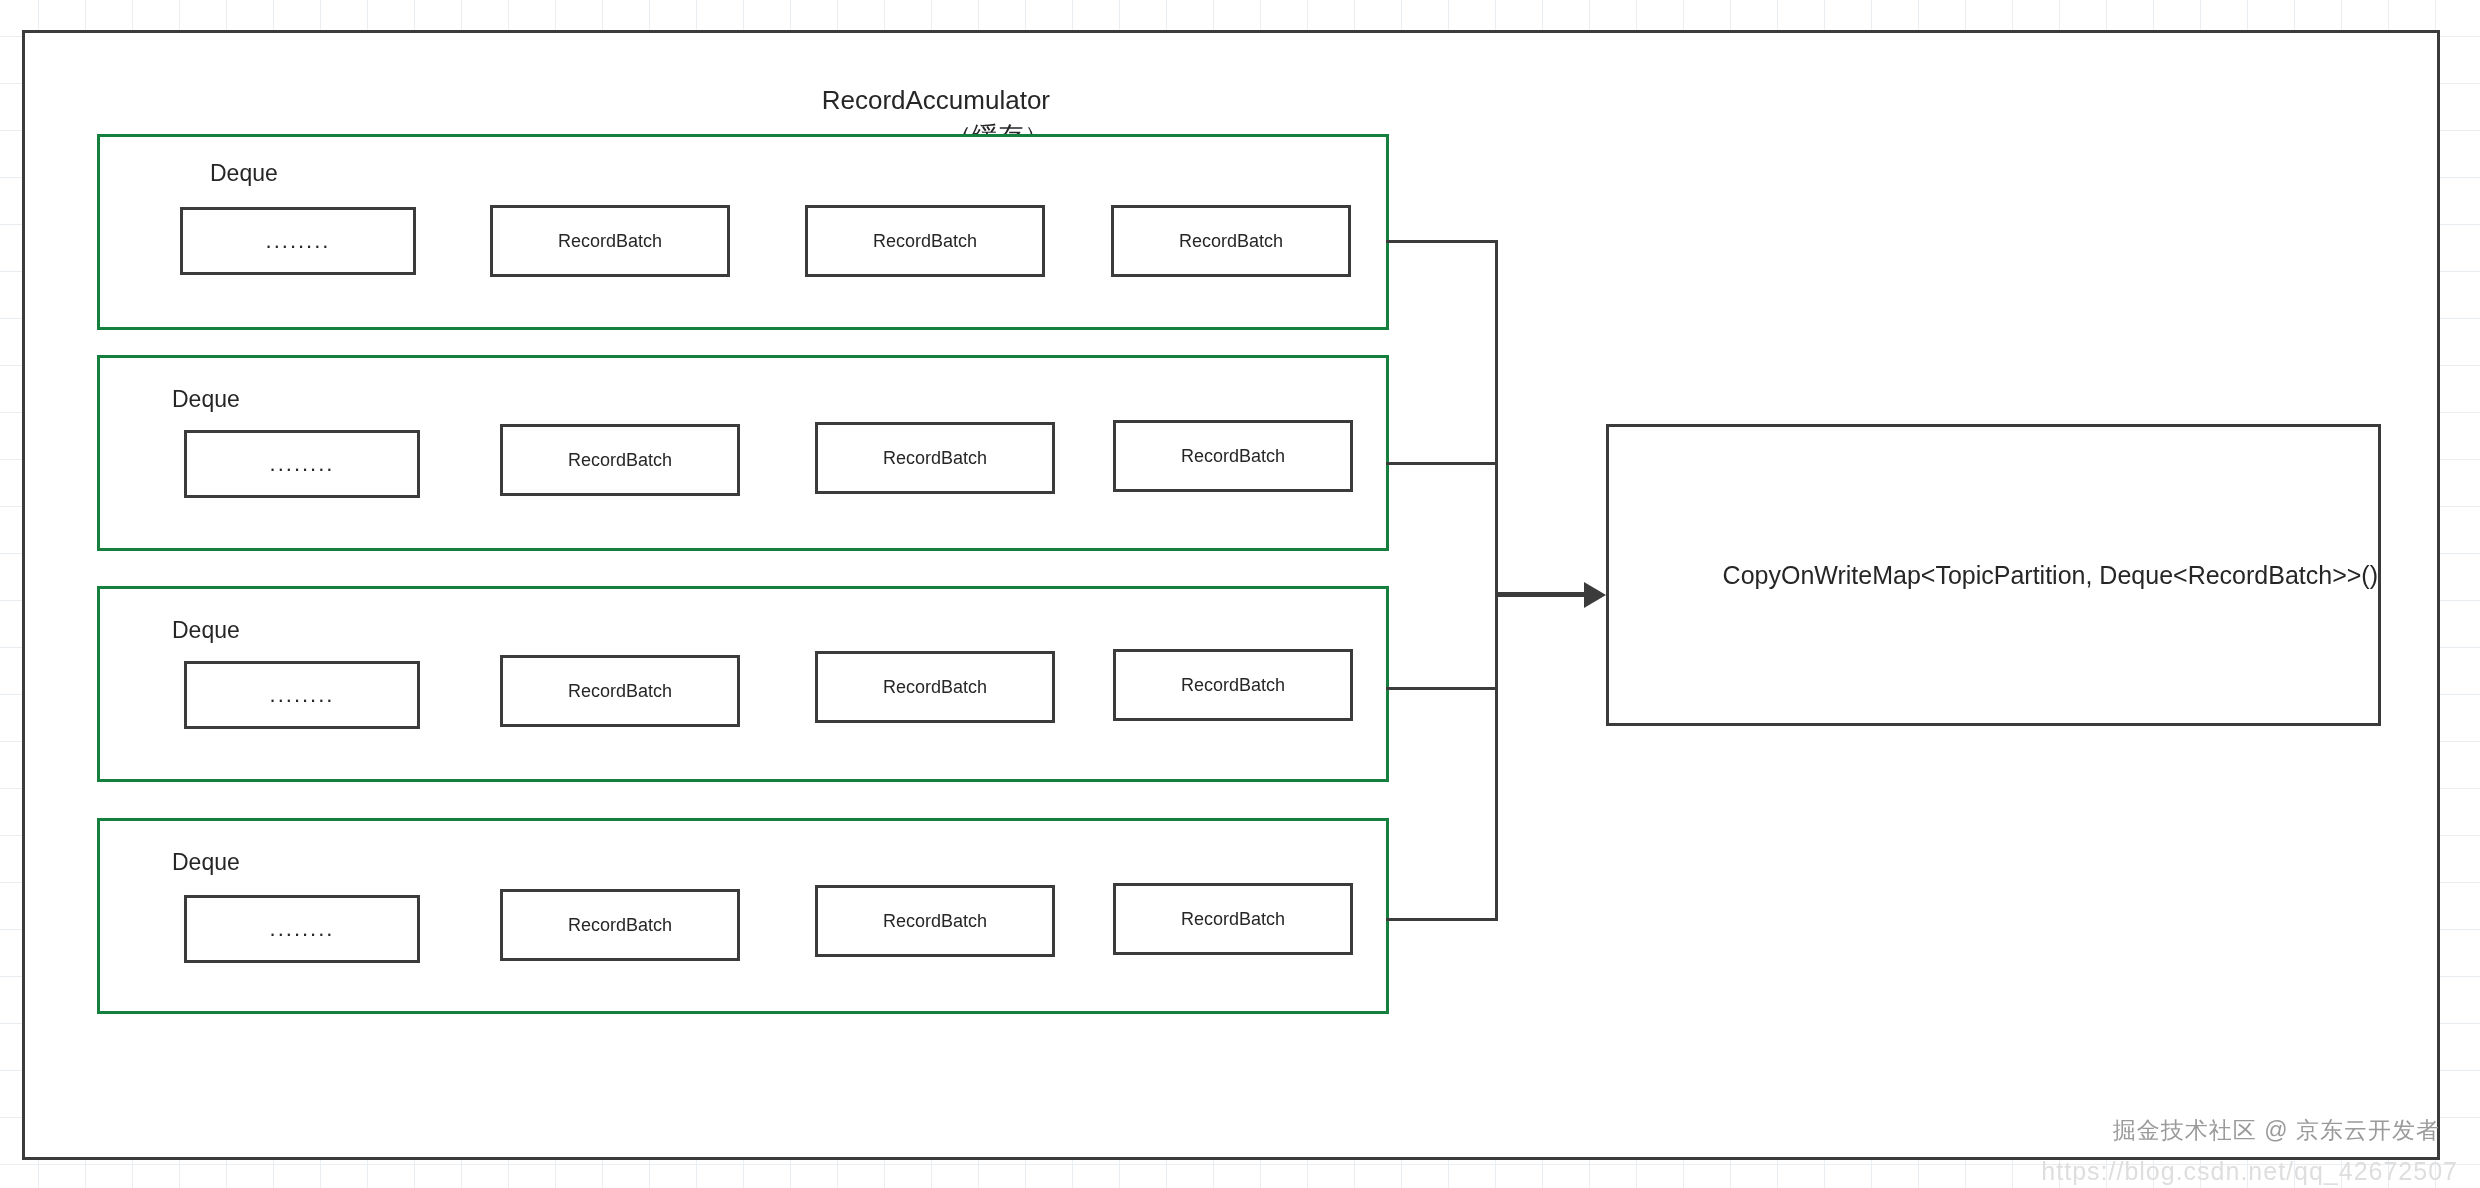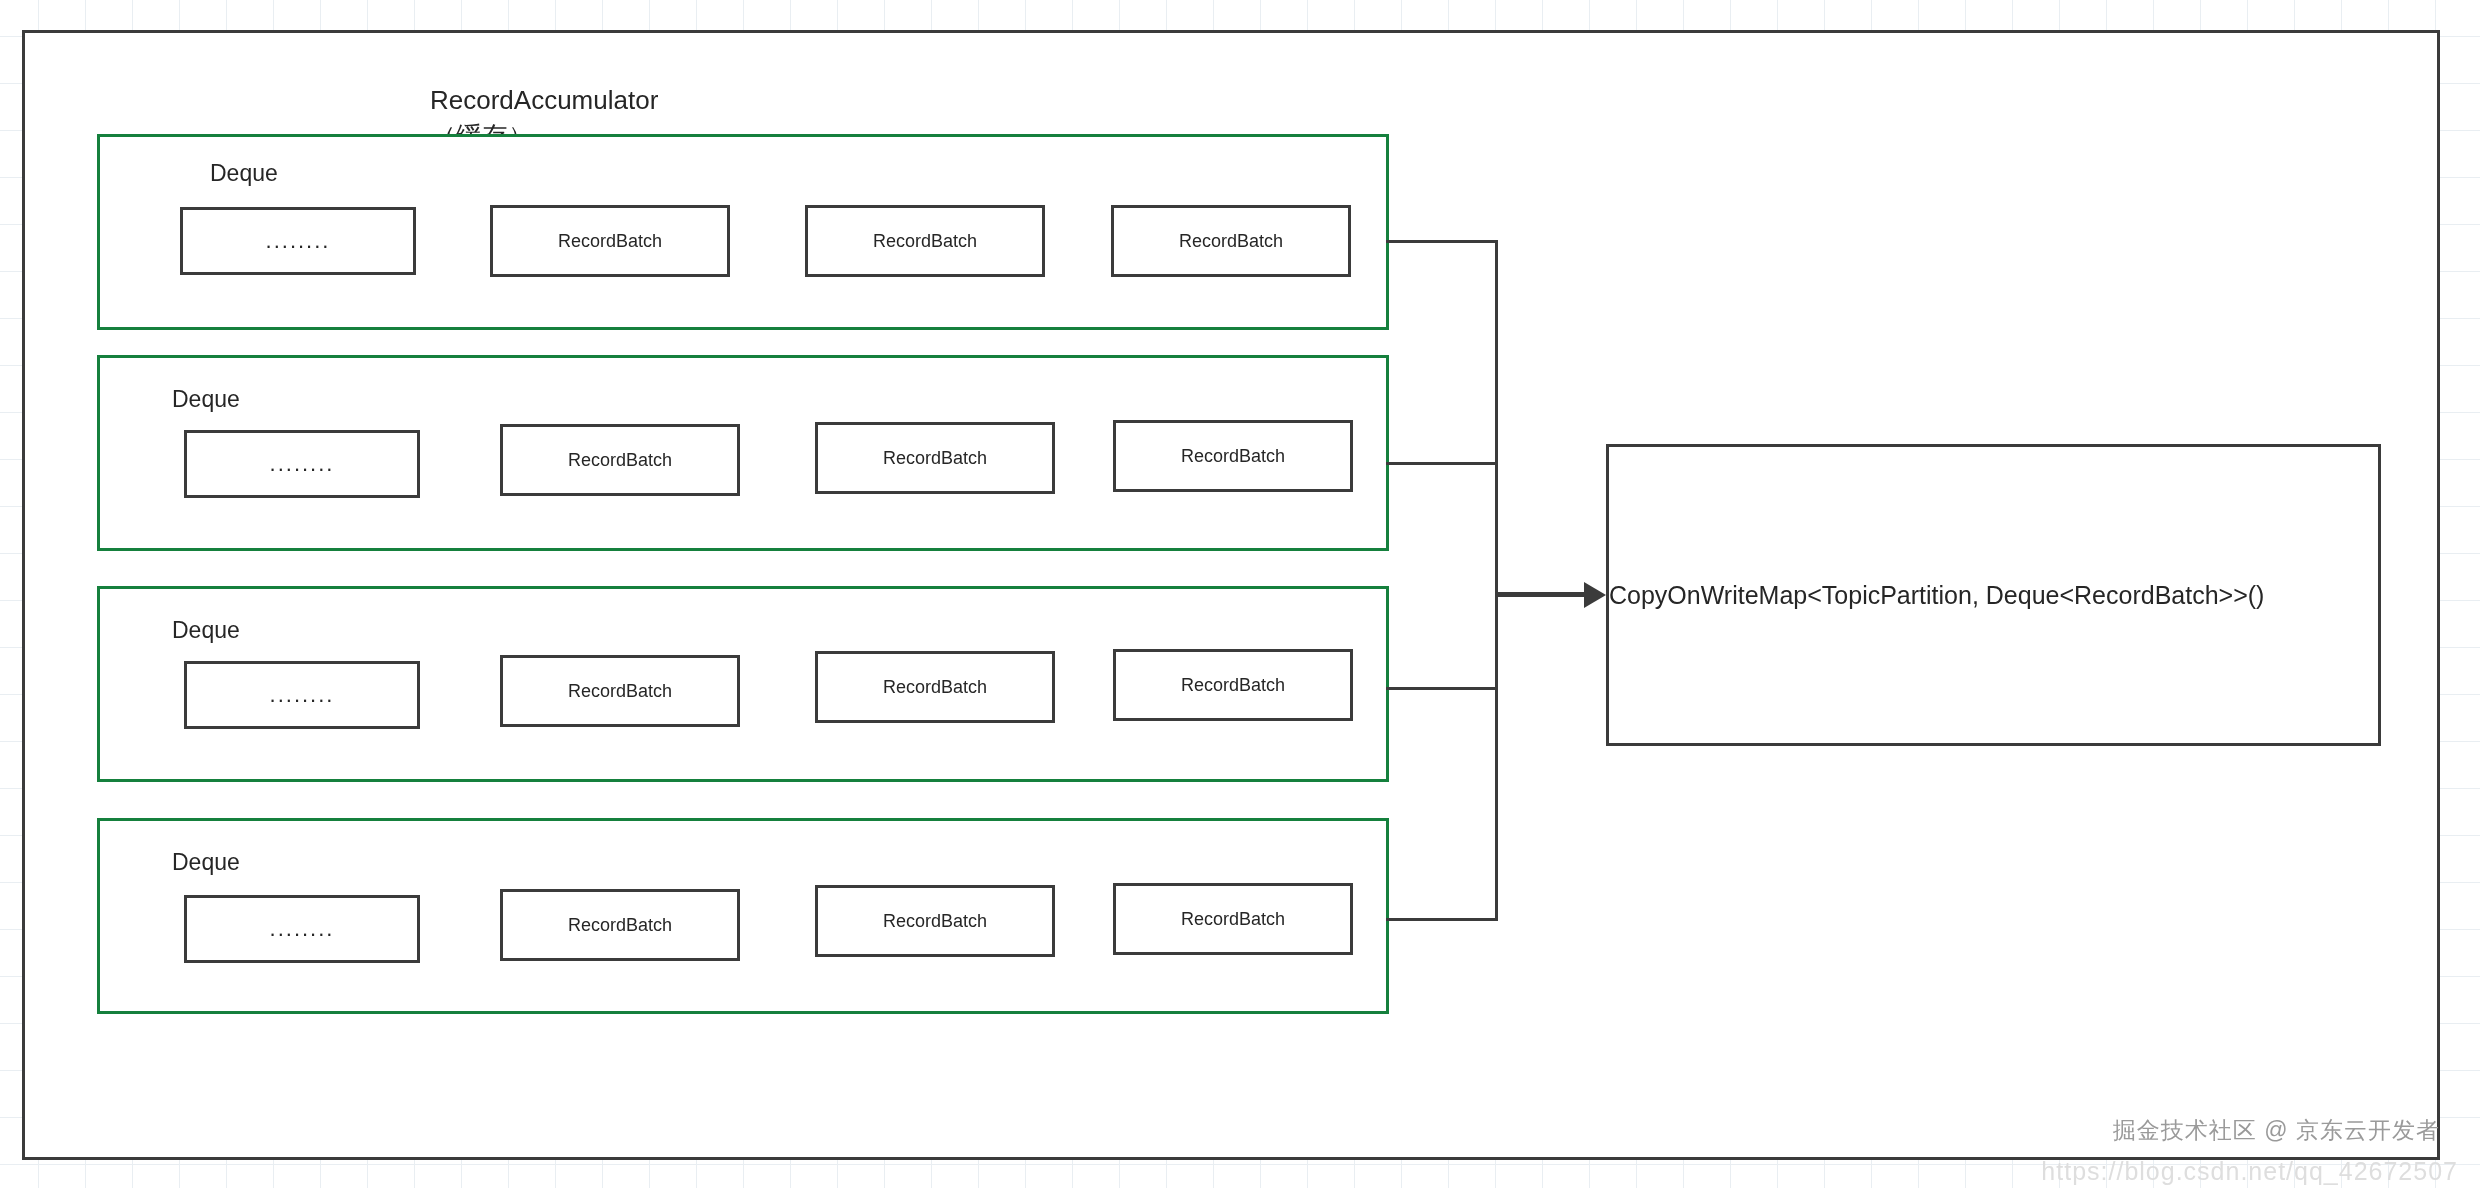--- a/index.html
+++ b/index.html
@@ -38,21 +38,21 @@
     background: #ffffff;
     box-sizing: border-box;
   }
 
   
   #diagram-title {
     position: absolute;
     left: 430px;
     top: 46px;
     width: 620px;
-    text-align: left;
+    text-align: right;
     color: #262626;
     font-size: 26px;
     line-height: 36px;
     white-space: pre-line;
   }
   #diagram-title .sub { display: block; }
 
   
   .deque-row {
     position: absolute;
@@ -109,29 +109,29 @@
     height: 0;
     border-top: 13px solid transparent;
     border-bottom: 13px solid transparent;
     border-left: 22px solid #3b3b3b;
   }
 
   
   #map-box {
     position: absolute;
     left: 1606px;
-    top: 444px;
+    top: 424px;
     width: 775px;
     height: 302px;
     border: 3px solid #3b3b3b;
     background: #ffffff;
     box-sizing: border-box;
     display: flex;
     align-items: center;
-    justify-content: flex-start;
+    justify-content: flex-end;
   }
   #map-box-label {
     color: #262626;
     font-size: 25px;
     white-space: nowrap;
   }
 
   
   #watermark-main {
     position: absolute;

